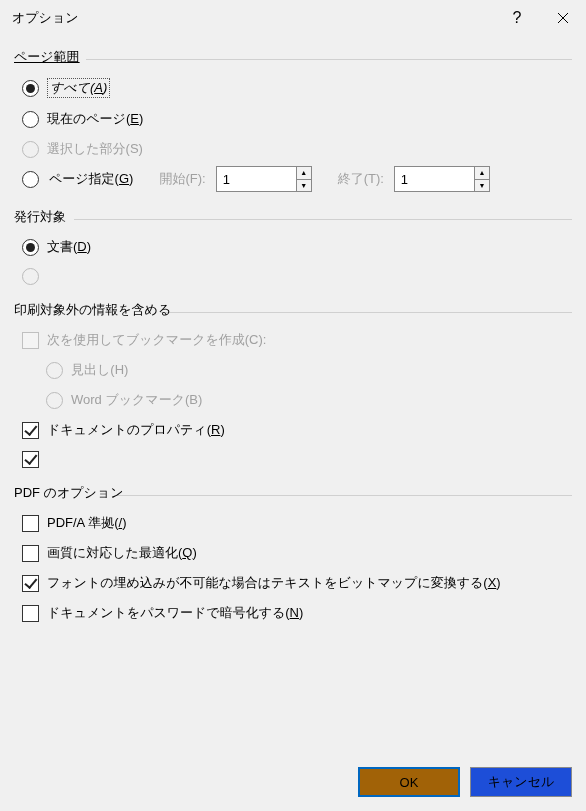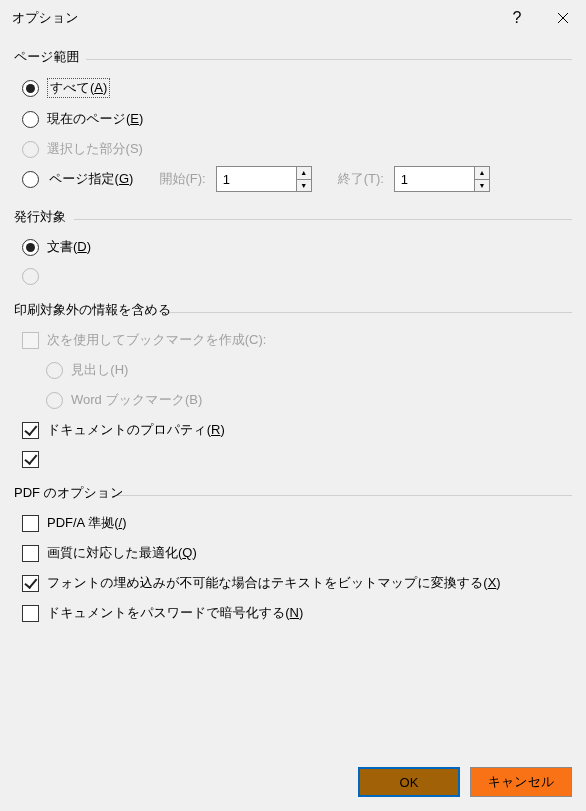--- a/index.html
+++ b/index.html
@@ -39,21 +39,21 @@
 }
 .content {
   flex: 1;
   padding: 8px 14px 0 14px;
 }
 .group-label {
   font-size: 13px;
   margin-bottom: 8px;
   margin-top: 10px;
 }
-.group-label.first { margin-top: 4px; }
+.group-label.first { margin-top: 4px; text-decoration: underline; }
 .group-sep {
   border-top: 1px solid #d0d0d0;
   margin-left: 72px;
   margin-top: -15px;
   margin-bottom: 12px;
   height: 1px;
 }
 .group-sep.w2 { margin-left: 60px; }
 .group-sep.w3 { margin-left: 146px; }
 .group-sep.w4 { margin-left: 102px; }
@@ -108,20 +108,21 @@
   border-left: 2px solid #222;
   border-bottom: 2px solid #222;
   transform: rotate(-50deg) translate(1px,-1px);
 }
 .lbl { white-space: nowrap; }
 .lbl .ul { text-decoration: underline; }
 .disabled-text { color: #a0a0a0; }
 .dotted-focus {
   border: 1px dotted #555;
   padding: 0 2px;
+  font-style: italic;
 }
 .spin-wrap {
   display: flex;
   align-items: stretch;
   border: 1px solid #888;
   background: #fff;
   width: 96px;
   height: 26px;
 }
 .spin-wrap input {
@@ -157,21 +158,21 @@
 .footer {
   display: flex;
   justify-content: flex-end;
   gap: 10px;
   padding: 14px;
 }
 .btn {
   min-width: 102px;
   height: 30px;
   border: 1px solid #8a8a8a;
-  background: #f97316;
+  background: #1d4ed8;
   font-size: 13px;
   display: flex;
   align-items: center;
   justify-content: center;
   cursor: pointer;
 }
 .btn.primary {
   border: 2px solid #0067c0;
   background: #a16207;
 }

